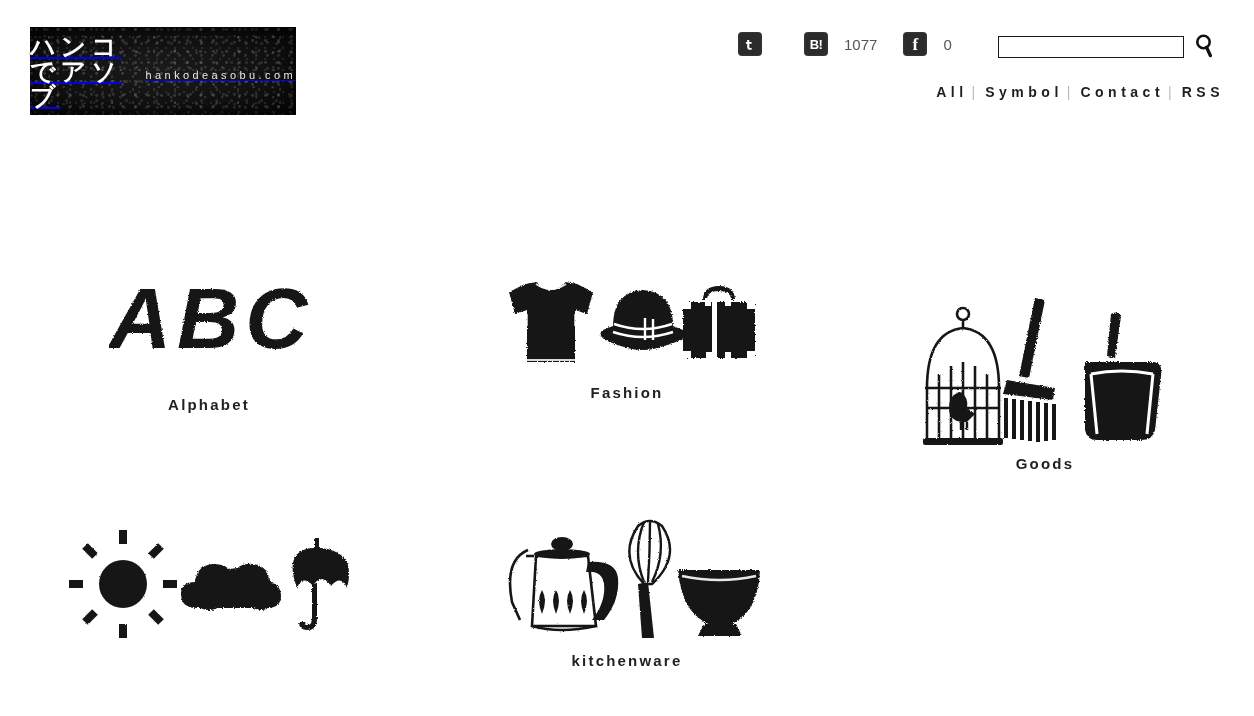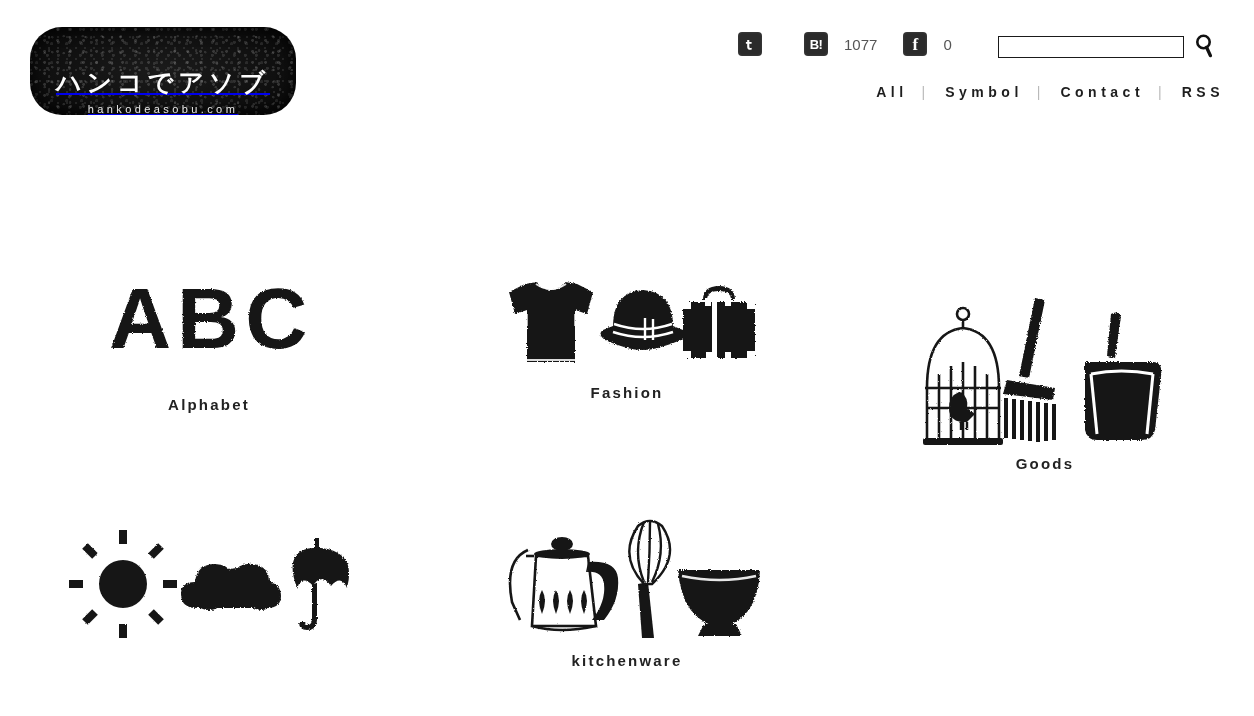--- a/index.html
+++ b/index.html
@@ -34,25 +34,24 @@
       radial-gradient(circle at 12% 22%, rgba(255,255,255,0.16) 0 1.2px, transparent 1.6px),
       radial-gradient(circle at 31% 68%, rgba(255,255,255,0.13) 0 1.1px, transparent 1.5px),
       radial-gradient(circle at 58% 18%, rgba(255,255,255,0.12) 0 1.3px, transparent 1.7px),
       radial-gradient(circle at 77% 54%, rgba(255,255,255,0.14) 0 1.0px, transparent 1.4px),
       radial-gradient(circle at 44% 88%, rgba(255,255,255,0.10) 0 1.4px, transparent 1.8px),
       radial-gradient(circle at 91% 81%, rgba(255,255,255,0.12) 0 1.1px, transparent 1.5px),
       radial-gradient(circle at 6% 92%, rgba(255,255,255,0.10) 0 1.2px, transparent 1.6px),
       radial-gradient(ellipse at 50% 50%, #1b1b1b 0%, #101010 60%, #050505 100%);
     background-size: 13px 11px, 17px 15px, 11px 13px, 19px 17px, 15px 19px, 21px 13px, 9px 11px, 100% 100%;
     display: flex;
-    flex-direction: column;
-    align-items: center;
-    justify-content: flex-end;
+    flex-direction: row;
+    align-items: center;
+    justify-content: space-between;
     box-shadow: inset 0 0 14px 4px rgba(0,0,0,0.55);
-    border-radius: 32px;
   }
   .logo-main {
     color: #fdfdfd;
     font-size: 25px;
     font-weight: bold;
     letter-spacing: 5px;
     line-height: 1;
     text-shadow: 0 0 1px rgba(0,0,0,0.9);
   }
   .logo-sub {
@@ -133,21 +132,20 @@
   .main-nav {
     position: absolute;
     right: 30px;
     top: 84px;
     display: flex;
     align-items: center;
     font-size: 14px;
     font-weight: bold;
     letter-spacing: 4.5px;
     color: #1e1e1e;
-    gap: 10px;
   }
   .nav-link {
     text-decoration: none;
     color: #1e1e1e;
     white-space: nowrap;
   }
   .nav-sep {
     color: #b9b9b9;
     font-weight: normal;
     margin: 0 10px 0 4px;
@@ -247,21 +245,21 @@
     <span class="nav-sep">|</span>
     <a class="nav-link" href="#">RSS</a>
   </nav>
 
 </div>
 
 <div class="category-grid">
 
   <div class="category-cell">
     <a class="category-link" href="#">
-      <div class="cat-art" style="top:18px;height:92px;">
+      <div class="cat-art" style="top:18px;height:92px;font-style:italic;">
         <svg width="200" height="82" viewBox="0 0 200 82" aria-hidden="true">
           <defs>
             <filter id="rough" x="-12%" y="-12%" width="124%" height="124%">
               <feTurbulence type="fractalNoise" baseFrequency="0.9" numOctaves="3" seed="7" result="n"></feTurbulence>
               <feDisplacementMap in="SourceGraphic" in2="n" scale="2.6" xChannelSelector="R" yChannelSelector="G"></feDisplacementMap>
             </filter>
             <filter id="rough2" x="-14%" y="-14%" width="128%" height="128%">
               <feTurbulence type="fractalNoise" baseFrequency="0.75" numOctaves="3" seed="19" result="n2"></feTurbulence>
               <feDisplacementMap in="SourceGraphic" in2="n2" scale="3.2" xChannelSelector="R" yChannelSelector="G"></feDisplacementMap>
             </filter>

